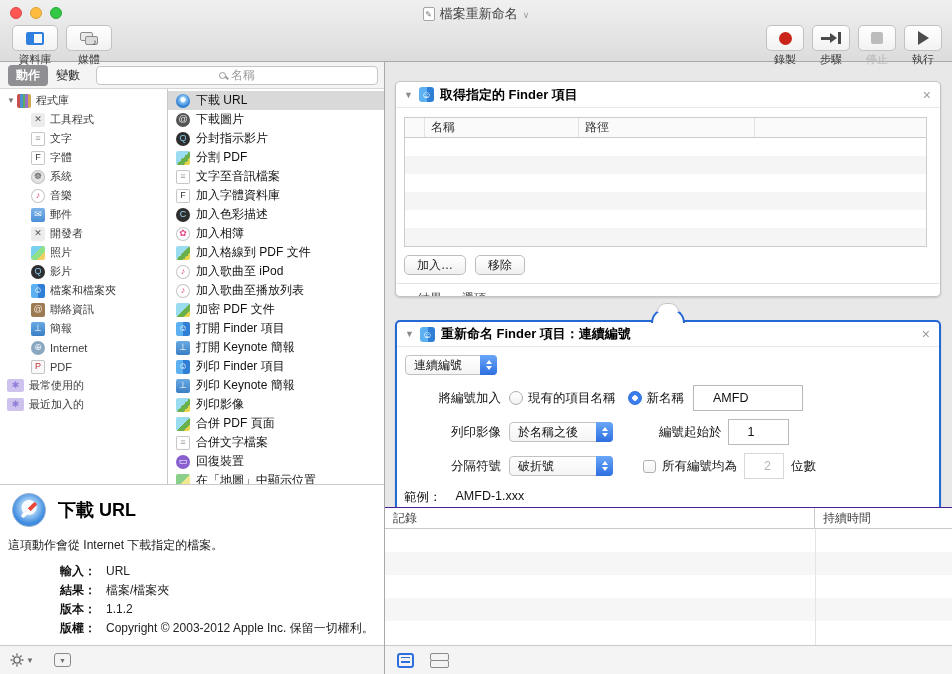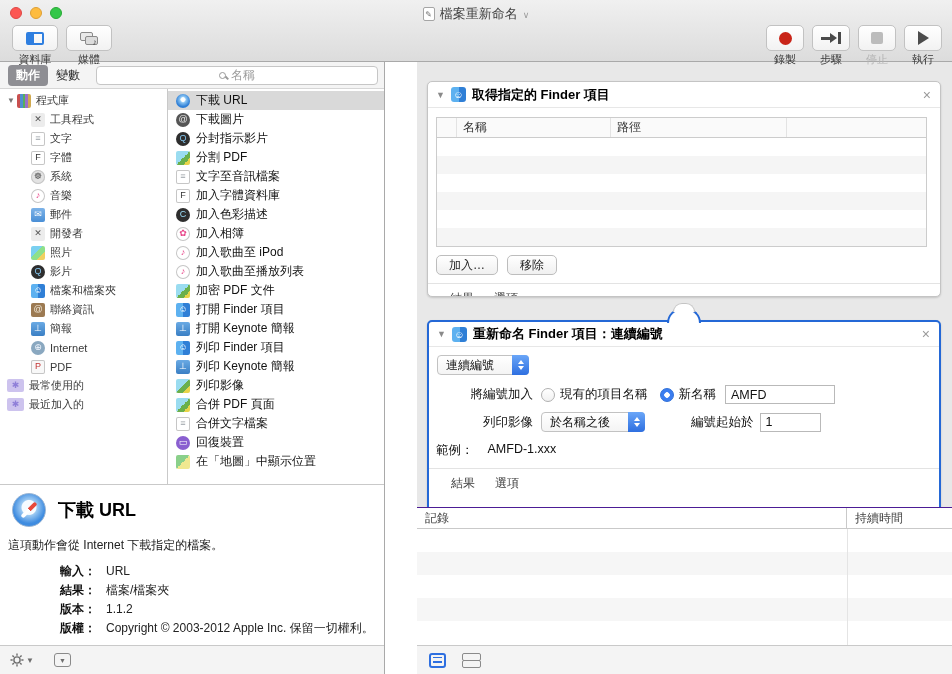--- a/index.html
+++ b/index.html
@@ -33,21 +33,21 @@
   .icon-media .r1{left:0;top:0;} .icon-media .r2{right:0;bottom:0;background:#dcdcdc;}
   .icon-media .note{position:absolute;right:1px;bottom:-2px;font-size:9px;color:#555;}
   .icon-record{width:13px;height:13px;border-radius:50%;background:#c92418;}
   .icon-step{display:flex;align-items:center;}
   .icon-step .shaft{width:9px;height:3px;background:#4a4a4a;}
   .icon-step .head{width:0;height:0;border-top:5px solid transparent;border-bottom:5px solid transparent;border-left:7px solid #4a4a4a;}
   .icon-step .bar{width:2.5px;height:12px;background:#4a4a4a;margin-left:1px;}
   .icon-stop{width:12px;height:12px;background:#bcbcbc;border-radius:2px;}
   .icon-run{width:0;height:0;border-top:7px solid transparent;border-bottom:7px solid transparent;border-left:11px solid #4c4c4c;}
   
-  .main{display:flex;height:612px;gap:32px;}
+  .main{display:flex;height:612px;}
   .leftpanel{width:385px;border-right:1px solid #a9a9a9;display:flex;flex-direction:column;background:#fff;}
   .filterbar{height:27px;background:#f4f4f4;border-bottom:1px solid #d6d6d6;display:flex;align-items:center;padding:0 6px 0 8px;}
   .segbtn{font-size:12px;color:#222;padding:2px 8px;border-radius:4px;}
   .segbtn.active{background:#8e8e93;color:#fff;font-weight:bold;}
   .searchfield{flex:1;height:19px;margin-left:8px;background:#fff;border:1px solid #c6c6c6;border-radius:4px;
     display:flex;align-items:center;justify-content:center;gap:5px;color:#9b9b9b;font-size:12px;}
   .mag{width:7px;height:7px;border:1.5px solid #999;border-radius:50%;position:relative;display:inline-block;}
   .mag::after{content:"";position:absolute;width:4px;height:1.5px;background:#999;transform:rotate(45deg);right:-3.5px;bottom:-1px;}
   .browser{height:396px;display:flex;border-bottom:1px solid #c9c9c9;overflow:hidden;}
   .tree{width:168px;border-right:1px solid #c9c9c9;padding-top:2px;overflow:hidden;}
@@ -116,21 +116,21 @@
   .rlabel{width:86px;text-align:right;margin-right:8px;flex:none;}
   .popup{height:20px;border:1px solid #c2c2c2;border-radius:4px;background:linear-gradient(#fff,#f4f4f4);
     display:flex;align-items:center;position:relative;padding-left:8px;font-size:12px;color:#111;}
   .popup .cap{position:absolute;right:-1px;top:-1px;bottom:-1px;width:17px;border-radius:0 4px 4px 0;
     background:linear-gradient(#6aa6f8,#2e6fe0);display:flex;flex-direction:column;align-items:center;justify-content:center;}
   .cap .up{width:0;height:0;border-left:3px solid transparent;border-right:3px solid transparent;border-bottom:4px solid #fff;margin-bottom:2px;}
   .cap .dn{width:0;height:0;border-left:3px solid transparent;border-right:3px solid transparent;border-top:4px solid #fff;}
   .radio{width:14px;height:14px;border-radius:50%;border:1px solid #b0b0b0;background:linear-gradient(#fff,#f1f1f1);flex:none;}
   .radio.on{background:radial-gradient(circle,#fff 0 2.5px,#3b7df0 3px);border-color:#2e6fd8;}
   .cb{width:13px;height:13px;border:1px solid #b0b0b0;border-radius:3px;background:linear-gradient(#fff,#f3f3f3);flex:none;}
-  .tfield{height:19px;border:1px solid #b9b9b9;background:#fff;font-size:12.5px;display:flex;align-items:center;padding:0 5px;color:#111;}
+  .tfield{height:26px;border:1px solid #b9b9b9;background:#fff;font-size:12.5px;display:flex;align-items:center;padding:0 19px;color:#111;}
   .tfield.disabled{color:#b5b5b5;border-color:#d8d8d8;}
   .example{font-size:12.5px;color:#111;display:flex;margin:10px 0 0 7px;}
   .example .exv{margin-left:14px;}
   
   .logpane{height:138px;background:#fff;border-top:1px solid #4c1d95;}
   .loghead{height:21px;display:flex;align-items:center;font-size:12px;color:#444;border-bottom:1px solid #c9c9c9;background:#fff;}
   .lh1{width:430px;padding-left:8px;border-right:1px solid #c9c9c9;height:100%;display:flex;align-items:center;}
   .lh2{flex:1;padding-left:8px;}
   .logrows{position:relative;height:116px;overflow:hidden;}
   .logrow{height:23px;}
@@ -338,20 +338,24 @@
             </div>
             <div class="arow">
               <span class="aicon" style="background: rgb(46, 46, 46); color: rgb(154, 220, 248); border-radius: 50%;">C</span>
               <span>加入色彩描述</span>
             </div>
             <div class="arow">
               <span class="aicon bordered" style="background: rgb(255, 255, 255); color: rgb(232, 72, 138); border-radius: 50%;">✿</span>
               <span>加入相簿</span>
             </div>
             <div class="arow">
+              <span class="aicon" style="background: linear-gradient(135deg, rgb(154, 220, 240) 0px, rgb(154, 220, 240) 50%, rgb(106, 176, 76) 50%, rgb(106, 176, 76) 75%, rgb(232, 212, 74) 75%);"></span>
+              <span>加入格線到 PDF 文件</span>
+            </div>
+            <div class="arow">
               <span class="aicon bordered" style="background: rgb(255, 255, 255); color: rgb(232, 72, 138); border-radius: 50%;">♪</span>
               <span>加入歌曲至 iPod</span>
             </div>
             <div class="arow">
               <span class="aicon bordered" style="background: rgb(255, 255, 255); color: rgb(232, 72, 138); border-radius: 50%;">♪</span>
               <span>加入歌曲至播放列表</span>
             </div>
             <div class="arow">
               <span class="aicon" style="background: linear-gradient(135deg, rgb(154, 220, 240) 0px, rgb(154, 220, 240) 50%, rgb(106, 176, 76) 50%, rgb(106, 176, 76) 75%, rgb(232, 212, 74) 75%);"></span>
               <span>加密 PDF 文件</span>
@@ -504,20 +508,34 @@
             <span class="popup" style="width:104px;">
               <span>於名稱之後</span>
               <span class="cap">
                   <span class="up"></span>
                   <span class="dn"></span>
                 </span>
             </span>
             <span style="margin-left:46px;">編號起始於</span>
             <span class="tfield" style="width:61px;margin-left:6px;">1</span>
           </div>
+          <div class="r" style="margin-top:8px;padding-left:18px;">
+            <span class="rlabel">分隔符號</span>
+            <span class="popup" style="width:104px;">
+              <span>破折號</span>
+              <span class="cap">
+                  <span class="up"></span>
+                  <span class="dn"></span>
+                </span>
+            </span>
+            <span class="cb" style="margin-left:30px;"></span>
+            <span style="margin-left:6px;">所有編號均為</span>
+            <span class="tfield disabled" style="width:30px;margin-left:7px;">2</span>
+            <span style="margin-left:7px;">位數</span>
+          </div>
           <div class="example">
             <span>範例：</span>
             <span class="exv">AMFD-1.xxx</span>
           </div>
           <div class="bdivider" style="margin-top:9px;"></div>
           <div class="blinks">
             <span>結果</span>
             <span>選項</span>
           </div>
         </div>

